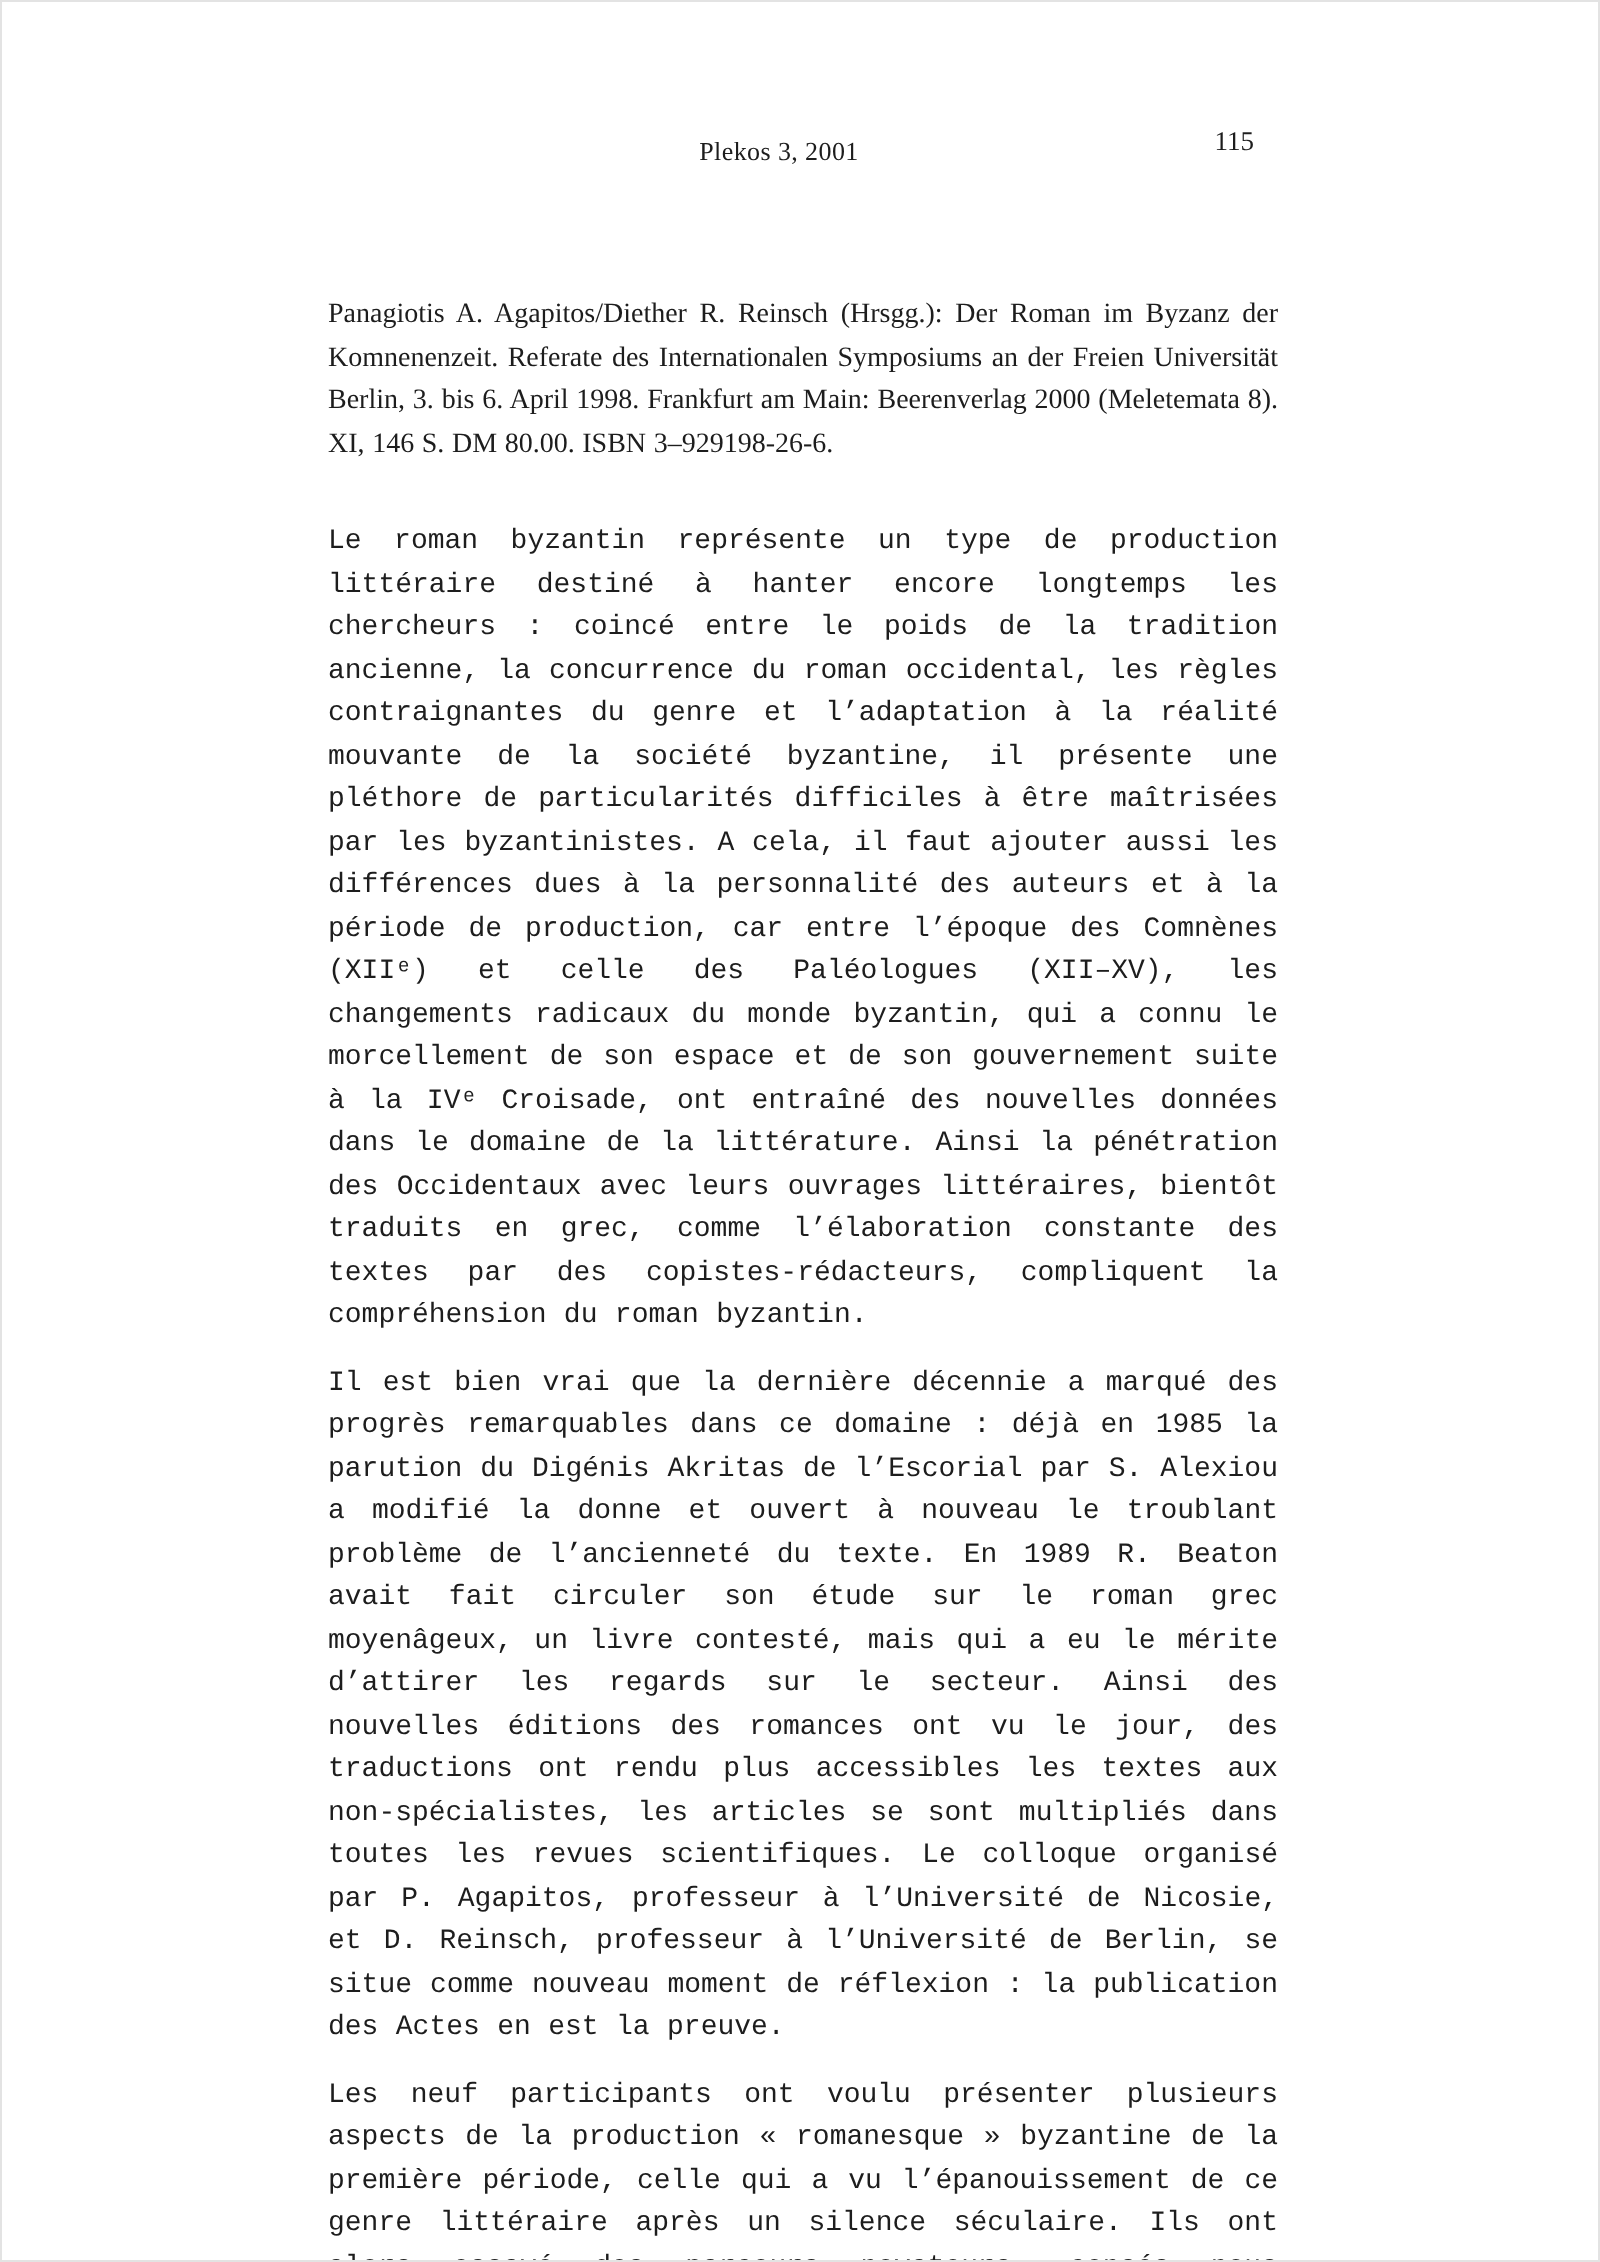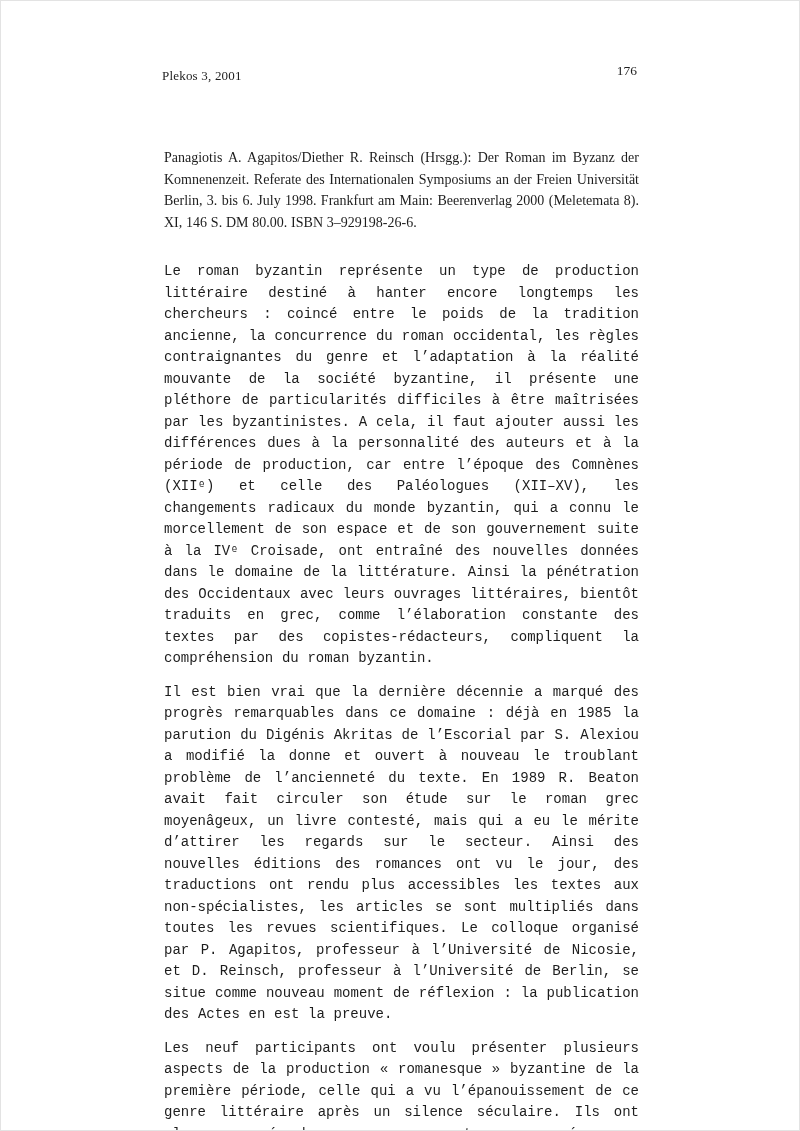--- a/index.html
+++ b/index.html
@@ -14,23 +14,23 @@
     box-sizing: border-box;
     background: #ffffff;
     border: 1px solid #e3e3e3;
     font-family: "Liberation Serif", "DejaVu Serif", serif;
     color: #1d1d1d;
     overflow: hidden;
   }
   .running-header {
     position: absolute;
     top: 67px;
-    left: 161px;
+    left: 151px;
     width: 475px;
-    text-align: left;
+    text-align: center;
     font-size: 13px;
     line-height: 16px;
   }
   .journal {
     letter-spacing: 0.2px;
   }
   .pageno {
     position: absolute;
     right: 0;
     top: -5px;
@@ -57,25 +57,25 @@
     font-family: Liberation Mono, monospace;
   }
 </style>
 </head>
 <body>
 
 <div class="page">
 
   <header class="running-header">
     <span class="journal">Plekos 3, 2001</span>
-    <span class="pageno">176</span>
+    <span class="pageno">115</span>
   </header>
 
   <main class="content" lang="fr">
-    <p class="reference">Panagiotis A. Agapitos/Diether R. Reinsch (Hrsgg.): Der Roman im Byzanz der Komnenenzeit. Referate des Internationalen Symposiums an der Freien Universität Berlin, 3. bis 6. July 1998. Frankfurt am Main: Beerenverlag 2000 (Meletemata 8). XI, 146 S. DM 80.00. ISBN 3–929198-26-6.</p>
+    <p class="reference">Panagiotis A. Agapitos/Diether R. Reinsch (Hrsgg.): Der Roman im Byzanz der Komnenenzeit. Referate des Internationalen Symposiums an der Freien Universität Berlin, 3. bis 6. April 1998. Frankfurt am Main: Beerenverlag 2000 (Meletemata 8). XI, 146 S. DM 80.00. ISBN 3–929198-26-6.</p>
 
     <p class="body-para">Le roman byzantin représente un type de production littéraire destiné à hanter encore longtemps les chercheurs : coincé entre le poids de la tradition ancienne, la concurrence du roman occidental, les règles contraignantes du genre et l’adaptation à la réalité mouvante de la société byzantine, il présente une pléthore de particularités difficiles à être maîtrisées par les byzantinistes. A cela, il faut ajouter aussi les différences dues à la personnalité des auteurs et à la période de production, car entre l’époque des Comnènes (XIIᵉ) et celle des Paléologues (XII–XV), les changements radicaux du monde byzantin, qui a connu le morcellement de son espace et de son gouvernement suite à la IVᵉ Croisade, ont entraîné des nouvelles données dans le domaine de la littérature. Ainsi la pénétration des Occidentaux avec leurs ouvrages littéraires, bientôt traduits en grec, comme l’élaboration constante des textes par des copistes-rédacteurs, compliquent la compréhension du roman byzantin.</p>
 
     <p class="body-para">Il est bien vrai que la dernière décennie a marqué des progrès remarquables dans ce domaine : déjà en 1985 la parution du Digénis Akritas de l’Escorial par S. Alexiou a modifié la donne et ouvert à nouveau le troublant problème de l’ancienneté du texte. En 1989 R. Beaton avait fait circuler son étude sur le roman grec moyenâgeux, un livre contesté, mais qui a eu le mérite d’attirer les regards sur le secteur. Ainsi des nouvelles éditions des romances ont vu le jour, des traductions ont rendu plus accessibles les textes aux non-spécialistes, les articles se sont multipliés dans toutes les revues scientifiques. Le colloque organisé par P. Agapitos, professeur à l’Université de Nicosie, et D. Reinsch, professeur à l’Université de Berlin, se situe comme nouveau moment de réflexion : la publication des Actes en est la preuve.</p>
 
     <p class="body-para">Les neuf participants ont voulu présenter plusieurs aspects de la production « romanesque » byzantine de la première période, celle qui a vu l’épanouissement de ce genre littéraire après un silence séculaire. Ils ont alors essayé des parcours novateurs, censés nous permettre de lire les textes byzantins avec un goût retrouvé, loin des nos catégories esthétiques. Ces parcours montrent toutes les possibilités qui s’ouvrent à la recherche, et tous les doutes qu’un chemin non encore parcouru suscite. Cela a été aussi le sens de</p>
   </main>
 
 </div>
 

